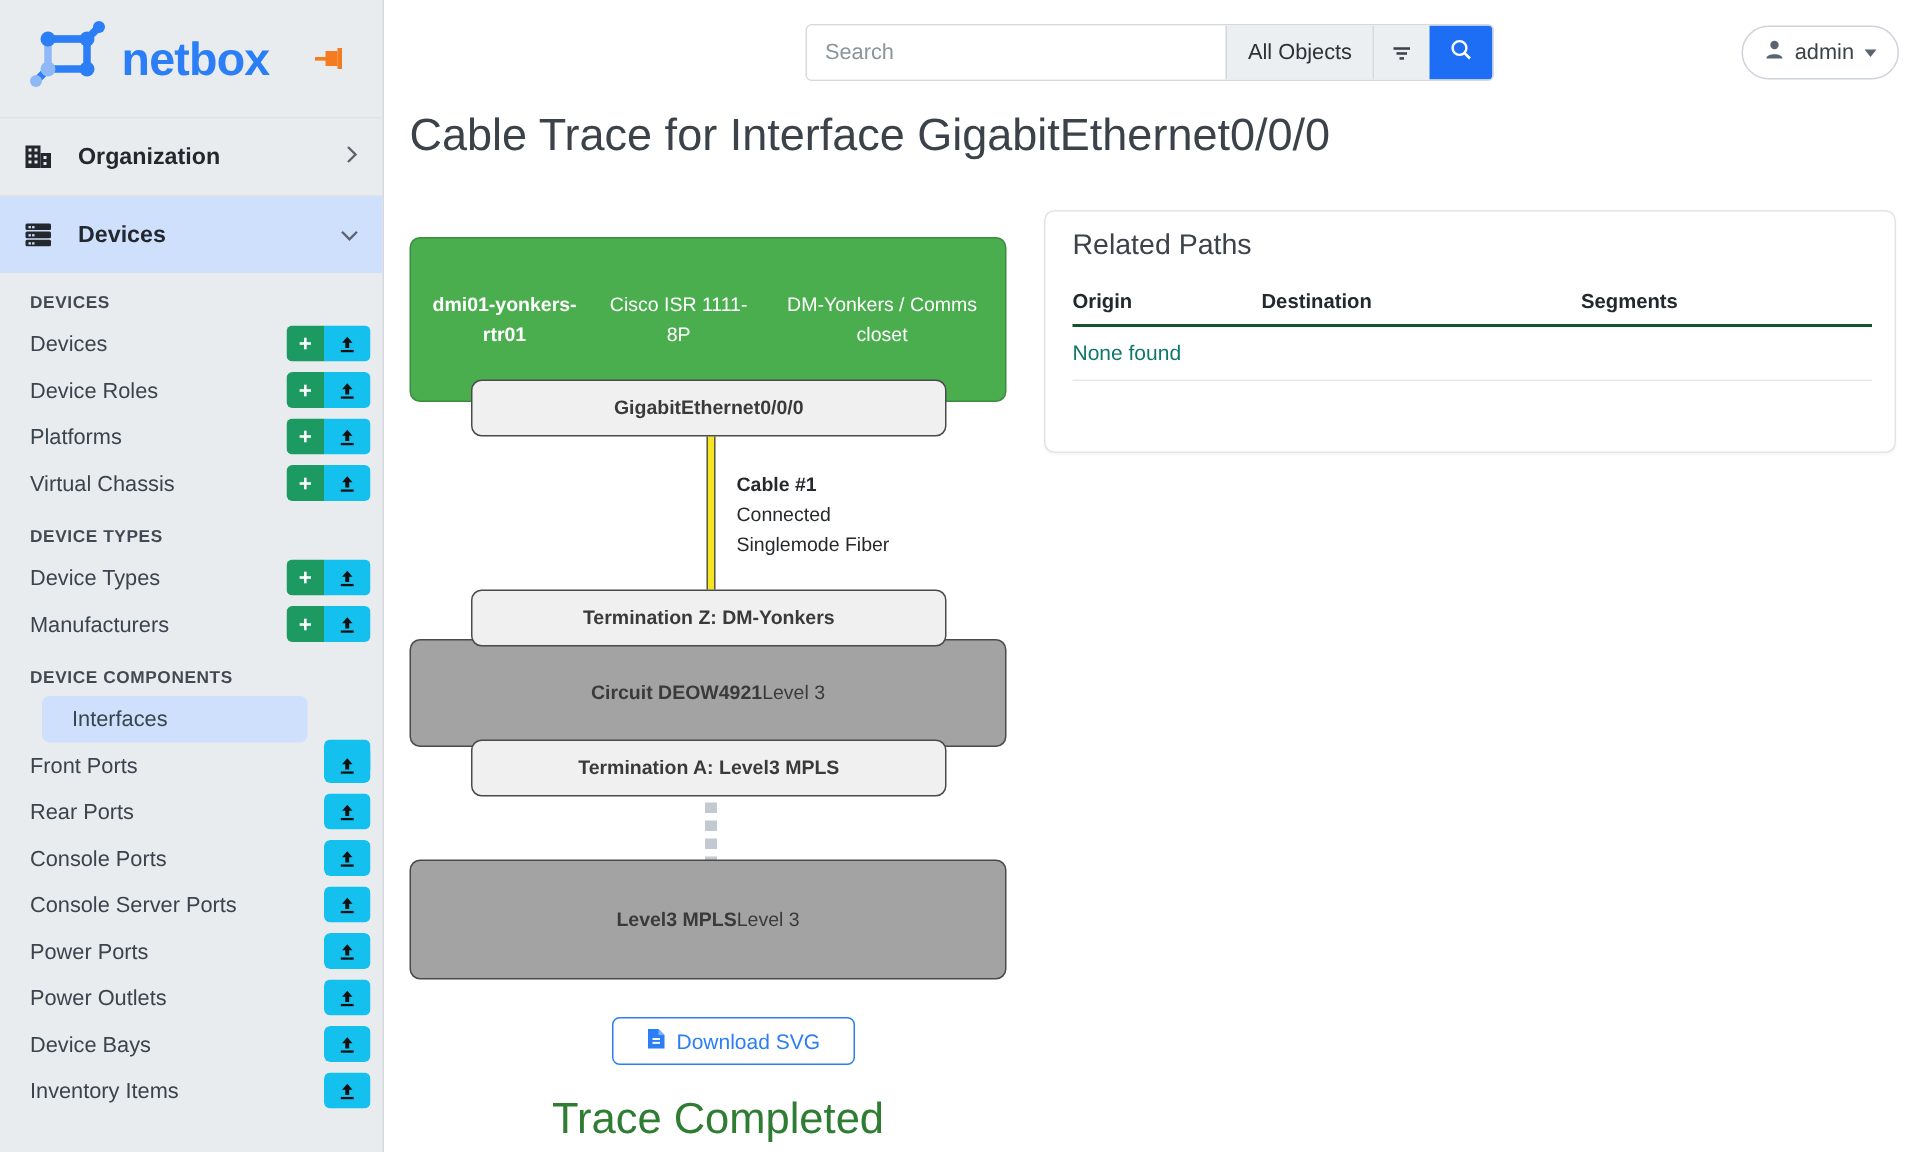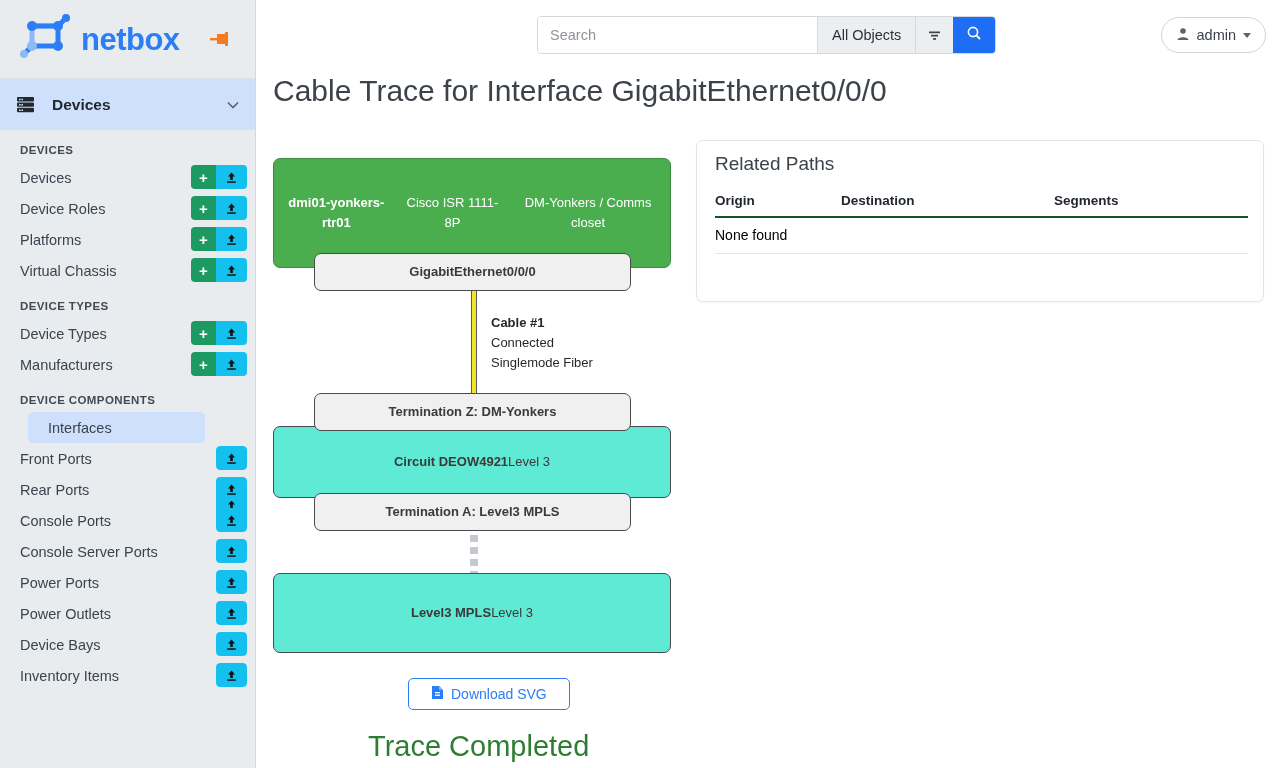--- a/index.html
+++ b/index.html
@@ -157,21 +157,21 @@
   .node .n-sub   { font-weight: 400; font-size: 13px; line-height: 1.55; }
 
   .node-device {
     left: 0; top: 0; width: 398px; height: 110px;
     background: #4aae4f; border-color: #3b8c40; color: #fff;
   }
   .node-term {
     background: #f0f0f0; color: #3a3a3a;
   }
   .node-circuit {
-    background: #5eead4; color: #3a3a3a;
+    background: #a3a3a3; color: #3a3a3a;
   }
   .node-if   { left: 41px; top: 95px;  width: 317px; height: 38px; z-index:3; }
   .node-tz   { left: 41px; top: 235px; width: 317px; height: 38px; z-index:3; }
   .node-circ { left: 0;   top: 268px; width: 398px; height: 72px; z-index:2; }
   .node-ta   { left: 41px; top: 335px; width: 317px; height: 38px; z-index:3; }
   .node-far  { left: 0;   top: 415px; width: 398px; height: 80px; z-index:2; }
 
   .cable-line {
     position:absolute; left: 198px; top: 133px;
     width: 6px; height: 102px;
@@ -216,21 +216,21 @@
   }
   .ptable { position:absolute; left:18px; top:52px; width:533px; }
   .ptable .thead {
     display:flex; font-size:13.5px; font-weight:700; color:#23282e;
     padding-bottom: 8px; border-bottom: 2px solid #14532d;
   }
   .ptable .th-origin { width: 126px; }
   .ptable .th-dest   { width: 213px; }
   .ptable .th-seg    { flex:1; }
   .ptable .trow {
-    display:flex; font-size:14px; color:#000000;
+    display:flex; font-size:14px; color:#0f766e;
     padding: 9px 0 10px 0; border-bottom: 1px solid #e5e8eb;
   }
 </style>
 </head>
 <body>
 
 <div class="sidebar">
 
   <div class="brand">
     <div class="brand-logo">
@@ -256,20 +256,44 @@
     </div>
     <span class="pin-icon">
       <svg width="20" height="14" viewBox="0 0 20 14">
         <rect x="8" y="2" width="8" height="10" fill="#f47b20"></rect>
         <rect x="16" y="0" width="3" height="14" fill="#f47b20"></rect>
         <rect x="1" y="6" width="8" height="2.4" fill="#f47b20"></rect>
       </svg>
     </span>
   </div>
 
+  <div class="nav-group">
+    <span class="g-icon">
+      <svg width="19" height="19" viewBox="0 0 19 19">
+        <rect x="1" y="2" width="10" height="15" fill="#23282e"></rect>
+        <rect x="11" y="7" width="7" height="10" fill="#23282e"></rect>
+        <g fill="#e9ecef">
+          <rect x="3" y="4" width="2" height="2"></rect>
+            <rect x="7" y="4" width="2" height="2"></rect>
+          <rect x="3" y="8" width="2" height="2"></rect>
+            <rect x="7" y="8" width="2" height="2"></rect>
+          <rect x="3" y="12" width="2" height="2"></rect>
+            <rect x="7" y="12" width="2" height="2"></rect>
+          <rect x="13" y="9" width="2" height="2"></rect>
+            <rect x="13" y="13" width="2" height="2"></rect>
+        </g>
+      </svg>
+    </span>
+    <span class="g-label">Organization</span>
+    <span class="chev">
+      <svg width="8" height="12" viewBox="0 0 8 12">
+          <path d="M1 1 L6 6 L1 11" stroke="#5a6470" stroke-width="1.6" fill="none"></path>
+        </svg>
+    </span>
+  </div>
 
   <div class="nav-group active">
     <span class="g-icon">
       <svg width="19" height="19" viewBox="0 0 19 19">
         <rect x="1" y="2" width="17" height="4.4" rx="1" fill="#23282e"></rect>
         <rect x="1" y="7.4" width="17" height="4.4" rx="1" fill="#23282e"></rect>
         <rect x="1" y="12.8" width="17" height="4.4" rx="1" fill="#23282e"></rect>
         <g fill="#cfe0fd">
           <rect x="3" y="3.7" width="1.6" height="1.5"></rect>
             <rect x="5.4" y="3.7" width="1.6" height="1.5"></rect>

